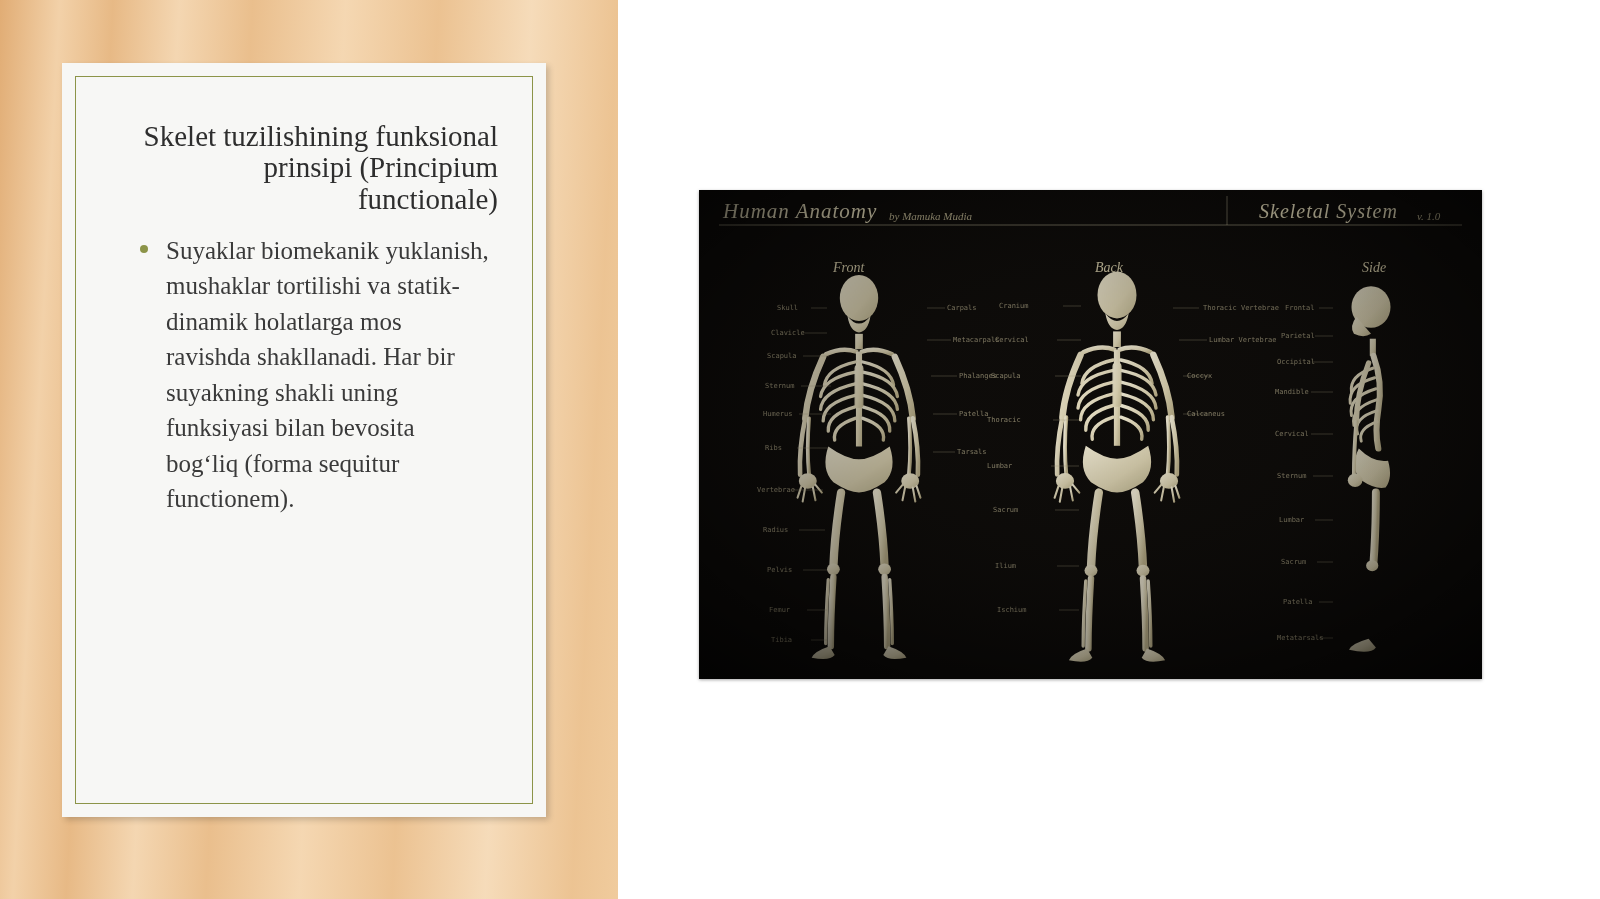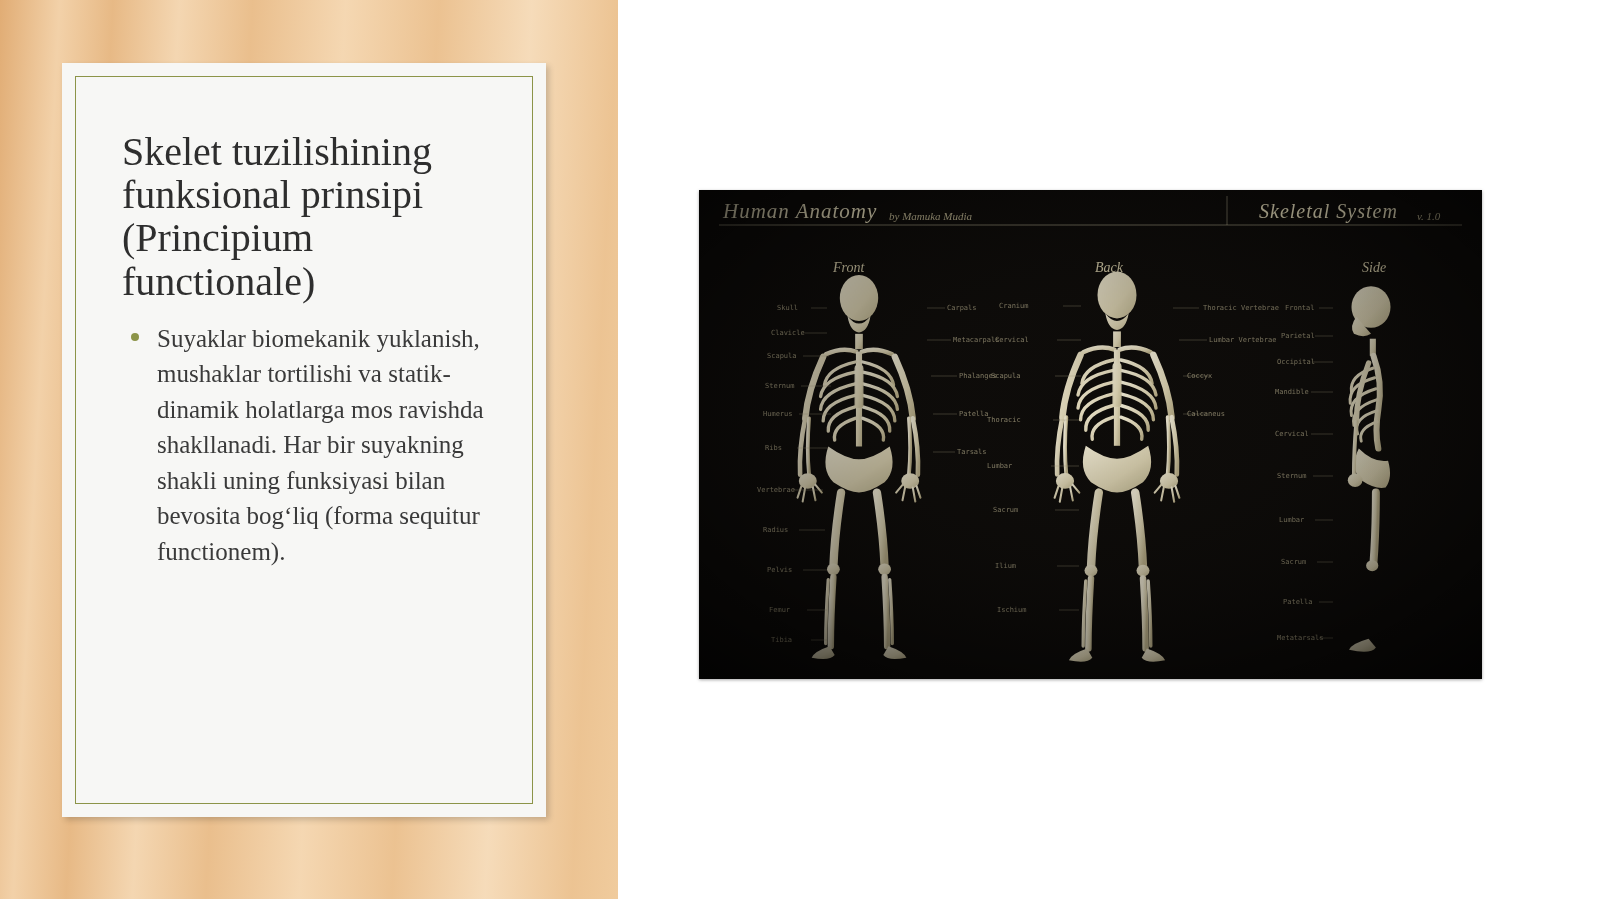--- a/index.html
+++ b/index.html
@@ -98,31 +98,31 @@
 
   .card-content {
     position: absolute;
     left: 52px;
     top: 58px;
     width: 392px;
   }
 
   .slide-title {
     font-family: "Liberation Serif", serif;
-    font-size: 40px;
+    font-size: 29px;
     line-height: 1.08;
     color: #2e2e2e;
-    text-align: left;
-    margin: 9px 0 18px 0;
+    text-align: right;
+    margin: 0 0 18px 0;
     padding: 0 8px;
     font-weight: normal;
   }
 
   .bullet-list {
-    margin: 7px;
+    margin: 16px;
     padding: 0;
     list-style: none;
   }
   .bullet-item {
     position: relative;
     padding-left: 36px;
     font-family: "Liberation Serif", serif;
     font-size: 25px;
     line-height: 1.42;
     color: #3a3a3a;

